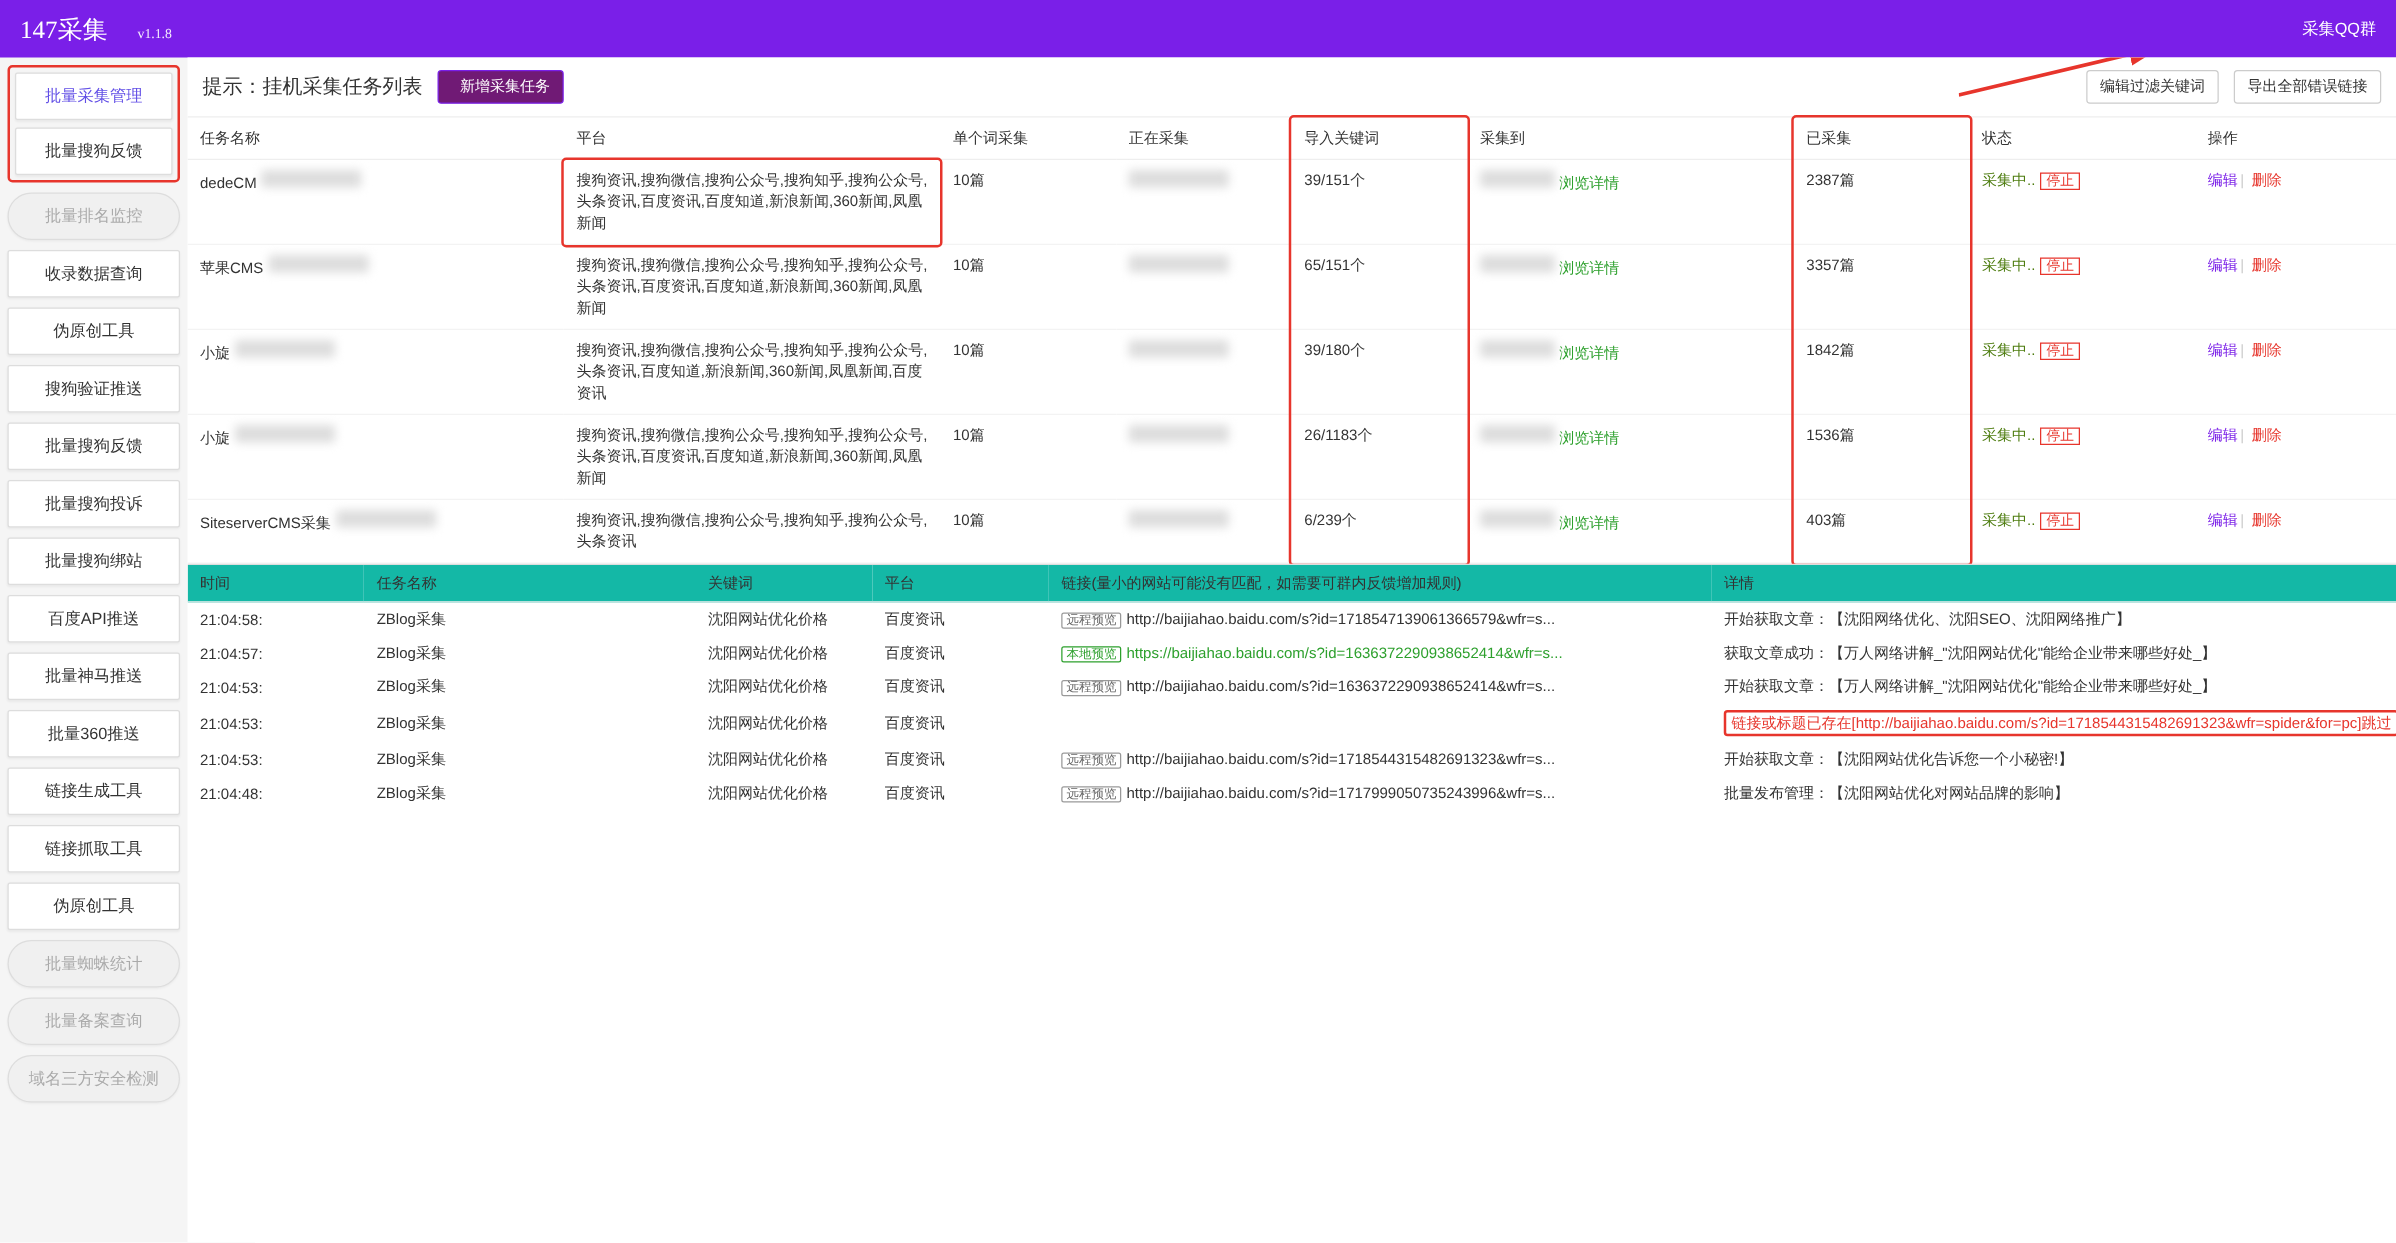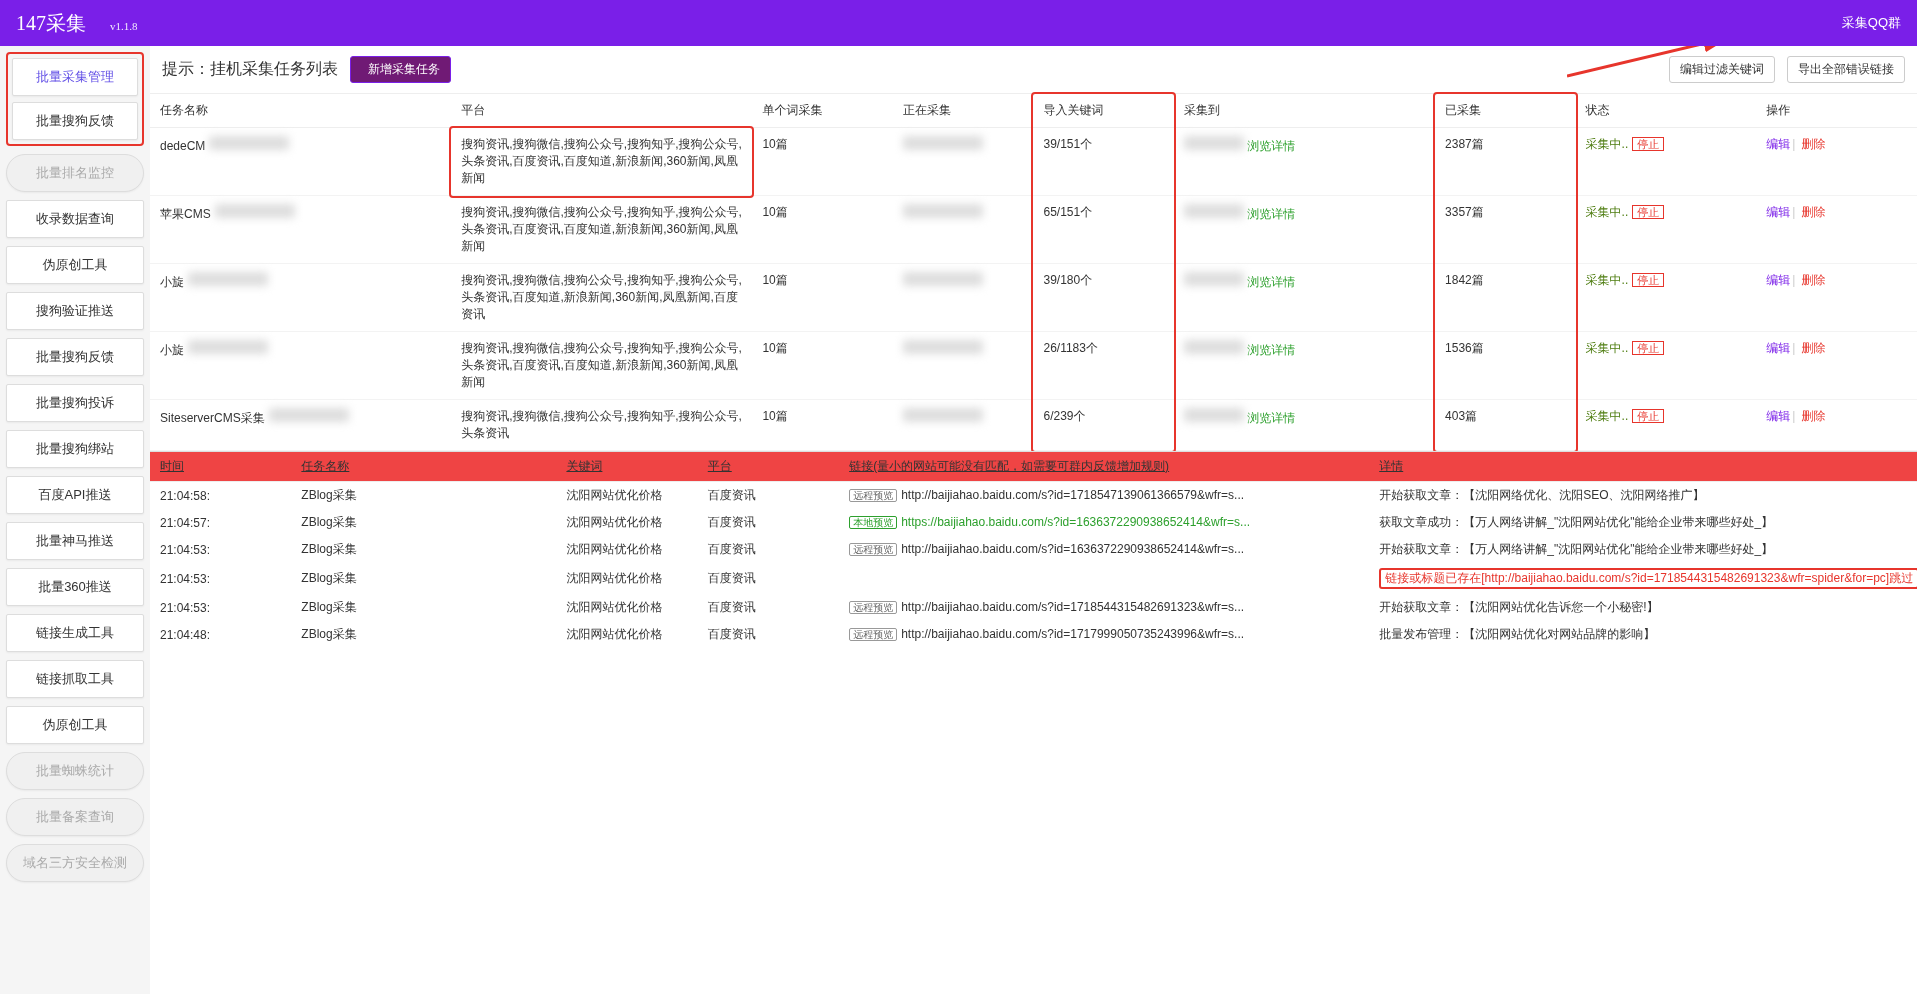--- a/index.html
+++ b/index.html
@@ -31,21 +31,21 @@
 .blurred { filter: blur(4px); color: #ccc; display: inline-block; background: #ddd; height: 14px; width: 80px; border-radius: 2px; }
 .link-green { color: #2da02d; cursor: pointer; }
 .status-green { color: #4d7c0f; }
 .tag-stop { border: 1px solid #e7352c; color: #e7352c; padding: 0 4px; margin-left: 4px; font-size: 11px; cursor: pointer; }
 .op-edit { color: #7a1fe8; cursor: pointer; }
 .op-del { color: #e7352c; cursor: pointer; margin-left: 4px; }
 .sep { color: #ccc; margin: 0 2px; }
 
 .log-area { flex: 1; border-top: 1px solid #ddd; display: flex; flex-direction: column; overflow: hidden; position: relative; }
 .log-table { width: 100%; border-collapse: collapse; table-layout: fixed; }
-.log-table th { text-align: left; padding: 6px 10px; font-size: 12px; font-weight: 500; background: #ef4444; border-bottom: 1px solid #eee; text-decoration: underline; }
+.log-table th { text-align: left; padding: 6px 10px; font-size: 12px; font-weight: 500; background: #14b8a6; border-bottom: 1px solid #eee; }
 .log-body { overflow-y: scroll; flex: 1; }
 .log-table td { padding: 5px 10px; font-size: 12px; white-space: nowrap; overflow: hidden; text-overflow: ellipsis; }
 .badge-remote { border: 1px solid #999; color: #666; padding: 0 3px; font-size: 10px; margin-right: 4px; border-radius: 2px; }
 .badge-local { border: 1px solid #2da02d; color: #2da02d; padding: 0 3px; font-size: 10px; margin-right: 4px; border-radius: 2px; }
 .url-green { color: #2da02d; }
 .detail-hl { color: #e7352c; border: 2px solid #e7352c; border-radius: 3px; padding: 0 4px; display: inline-block; }
 
 .col-hl-box { position: absolute; border: 2px solid #e7352c; border-radius: 4px; pointer-events: none; }
 .arrow-annotation { position: absolute; pointer-events: none; }
 

